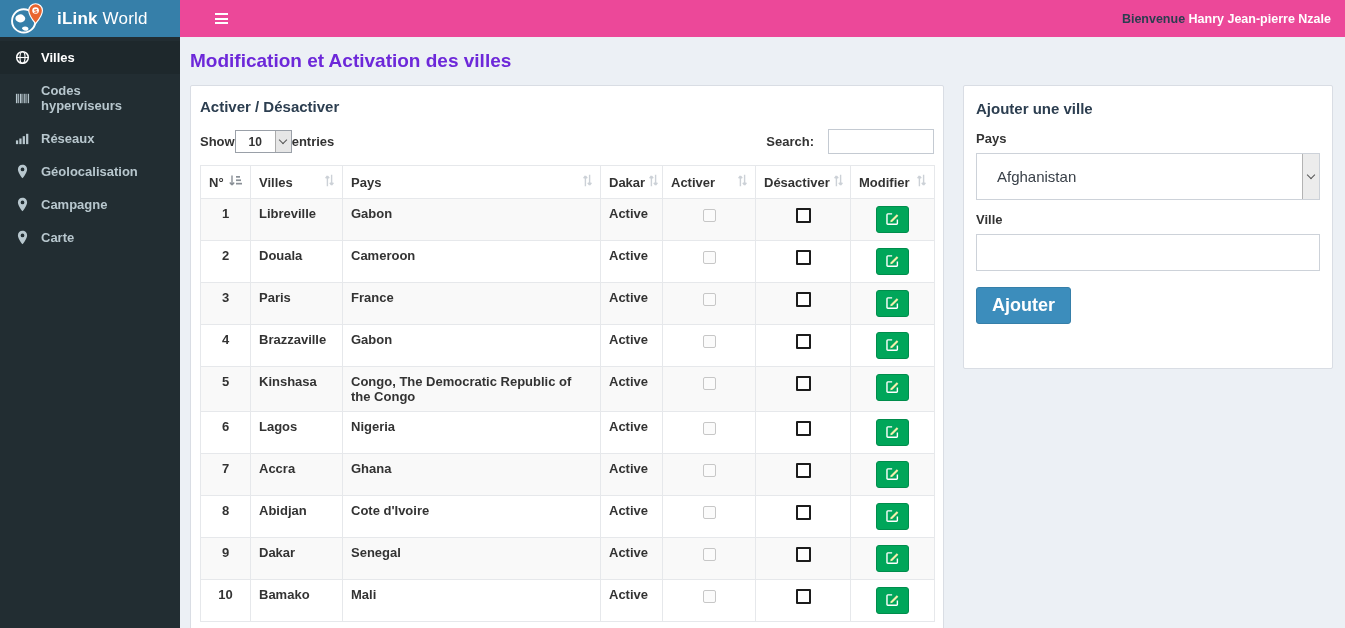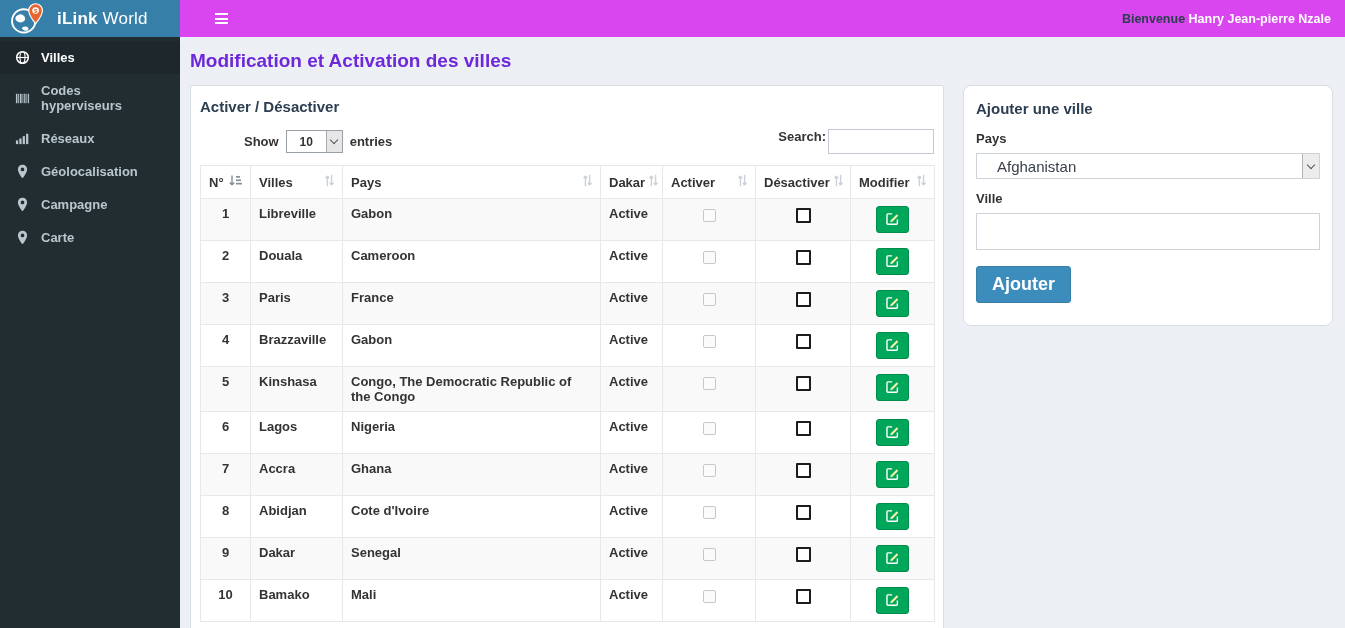--- a/index.html
+++ b/index.html
@@ -7,65 +7,65 @@
     width:1345px;height:628px;overflow:hidden;position:relative;
     background:#ecf0f5;
     font-family:"Liberation Sans","DejaVu Sans",sans-serif;
     color:#333;
   }
   
   .navbar{height:37px;display:flex;position:relative;z-index:3;}
   .logo{width:180px;background:#367fa9;color:#fff;display:flex;align-items:center;gap:10px;padding-left:9px;box-sizing:border-box;cursor:pointer;}
   .brand{font-size:17px;letter-spacing:.2px;}
   .brand b{font-weight:700;}
-  .navbar-main{flex:1;background:#d946ef;display:flex;align-items:center;justify-content:space-between;padding-left:20px;}
+  .navbar-main{flex:1;background:#ec4899;display:flex;align-items:center;justify-content:space-between;padding-left:20px;}
   .hamburger{width:42px;height:37px;display:flex;flex-direction:column;align-items:center;justify-content:center;gap:2.5px;cursor:pointer;}
   .hamburger i{width:13px;height:2px;background:#fff;display:block;}
   .welcome{padding-right:14px;font-size:12.5px;color:#2c3e50;font-weight:700;}
   .welcome .name{color:#fff;font-weight:700;}
   
   .sidebar{position:absolute;top:37px;left:0;width:180px;height:591px;background:#222d32;padding-top:4px;box-sizing:border-box;}
   .side-list{list-style:none;margin:0;padding:0;}
   .side-item{display:flex;align-items:center;gap:11px;padding:9px 15px;color:#b8c7ce;font-size:13px;font-weight:600;cursor:pointer;}
   .side-item.active{background:#1e282c;color:#fff;}
   .s-icon{width:15px;height:15px;flex:none;display:inline-flex;}
   .s-icon svg{width:15px;height:15px;}
   
   .content{margin-left:180px;padding:7px 12px 0 10px;box-sizing:border-box;}
   .page-title{font-size:19px;font-weight:600;color:#6d28d9;margin:6px 0 13px 0;}
   .row{display:flex;gap:19px;align-items:flex-start;}
   .box{background:#fff;border:1px solid #d9dde4;border-radius:2px;box-sizing:border-box;}
   .table-box{width:754px;padding:10px 9px 20px;}
-  .add-box{width:370px;padding:12px 12px 22px;border-radius:8px;}
+  .add-box{width:370px;padding:12px 12px 44px;}
   .box-title{font-size:15px;font-weight:600;color:#2c3e50;margin:2px 0 14px;}
   
   .dt-controls{display:flex;justify-content:space-between;align-items:center;margin:0 0 11px;font-size:13px;font-weight:600;color:#333;}
-  .length{display:flex;align-items:center;gap:7px;margin-left:44px;}
+  .length{display:flex;align-items:center;}
   .mini-select{width:57px;height:23px;border:1px solid #9aa0a8;background:#fff;display:flex;align-items:center;box-sizing:border-box;cursor:pointer;position:relative;}
   .mini-select .val{flex:1;text-align:center;font-size:12px;font-weight:600;}
   .sel-arrow{width:16px;height:100%;background:#e6e6e6;border-left:1px solid #ababab;display:flex;align-items:center;justify-content:center;box-sizing:border-box;}
   .chev{display:inline-block;width:5px;height:5px;border-right:1.5px solid #555;border-bottom:1.5px solid #555;transform:rotate(45deg);margin-top:-3px;}
-  .searchbar{display:flex;gap:2px;}
+  .searchbar{display:flex;align-items:center;gap:14px;}
   .searchbar input{width:106px;height:25px;border:1px solid #c4cad2;box-sizing:border-box;padding:2px 6px;font-size:13px;font-family:inherit;}
   
   table.dt{width:100%;border-collapse:collapse;table-layout:fixed;font-size:13px;color:#333;}
   table.dt th,table.dt td{border:1px solid #e6e8eb;box-sizing:border-box;}
   table.dt th{padding:8px 8px;text-align:left;font-weight:700;background:#fff;}
   .th-inner{display:flex;align-items:center;justify-content:space-between;gap:4px;}
   table.dt td{padding:7px 8px;vertical-align:top;font-weight:600;height:41px;}
   tbody tr:nth-child(odd){background:#f9f9f9;}
   tbody tr:nth-child(even){background:#fff;}
   .c-num{text-align:center;}
   .c-center{text-align:center;}
   .cb-light{appearance:none;-webkit-appearance:none;width:13px;height:13px;border:1px solid #c7c7c7;background:#fbfbfb;border-radius:2px;margin:3px 0 0;}
   .cb-dark{appearance:none;-webkit-appearance:none;width:15px;height:15px;border:2px solid #1c1c1c;background:#fff;border-radius:1px;margin:2px 0 0;cursor:pointer;}
   .btn-edit{width:33px;height:27px;background:#00a65a;border:1px solid #008d4c;border-radius:3px;display:inline-flex;align-items:center;justify-content:center;cursor:pointer;padding:0;}
   
   .form-label{font-size:13px;font-weight:700;color:#333;margin:12px 0 7px;}
-  .big-select{position:relative;border:1px solid #cdd2d9;height:26px;display:flex;align-items:center;padding-left:20px;font-size:15px;color:#3a4149;box-sizing:border-box;cursor:pointer;background:#fff;}
+  .big-select{position:relative;border:1px solid #cdd2d9;height:47px;display:flex;align-items:center;padding-left:20px;font-size:15px;color:#3a4149;box-sizing:border-box;cursor:pointer;background:#fff;}
   .big-select .sel-arrow{position:absolute;right:0;top:0;width:17px;height:100%;background:#ececec;border-left:1px solid #b3b3b3;}
   .ville-input{width:100%;height:37px;border:1px solid #cdd2d9;box-sizing:border-box;padding:4px 8px;font-size:14px;font-family:inherit;}
   .btn-primary{background:#3c8dbc;color:#fff;border:1px solid #367fa9;border-radius:3px;padding:7px 15px;font-size:18px;font-weight:700;margin-top:16px;cursor:pointer;font-family:inherit;}
 </style>
 </head>
 <body>
 
 <div class="navbar">
   <div class="logo">
     <span class="logo-icon" style="display:inline-flex;">

